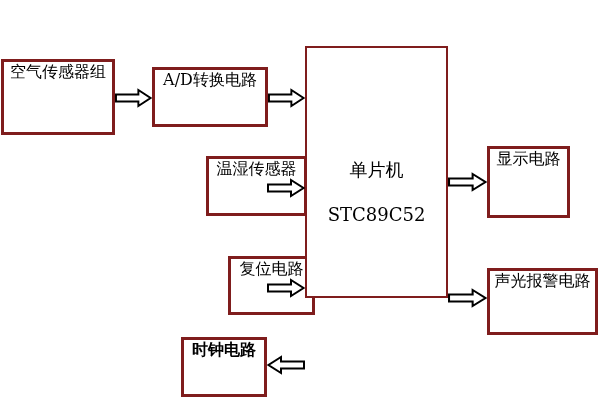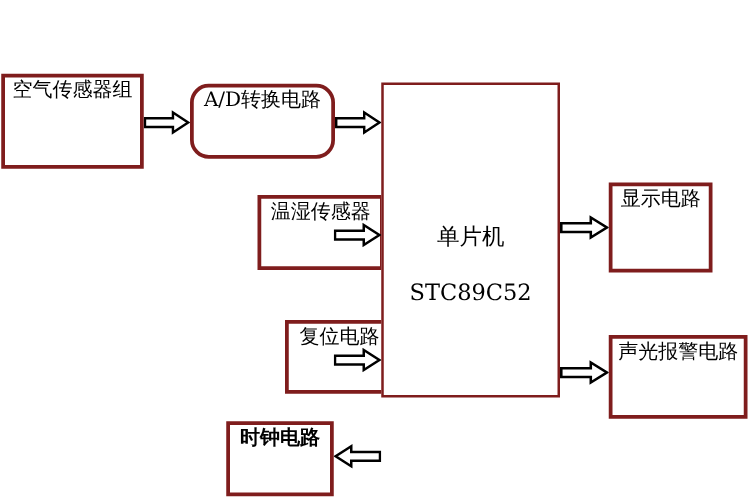--- a/index.html
+++ b/index.html
@@ -22,31 +22,30 @@
     border: 3px solid #7f1d1d;
     background: #ffffff;
     display: flex;
     align-items: flex-start;
     justify-content: center;
     font-size: 16px;
     text-align: center;
     white-space: nowrap;
   }
   .b-air      { left: 1px;   top: 59px;  width: 114px; height: 76px; }
-  .b-ad       { left: 152px; top: 67px;  width: 116px; height: 60px; border-radius: 15px; }
+  .b-ad       { left: 152px; top: 67px;  width: 116px; height: 60px; }
   .b-th       { left: 166px; top: 156px; width: 101px; height: 60px; margin-left: 40px; }
   .b-reset    { left: 180px; top: 256px; width: 87px;  height: 59px; margin-left: 48px; }
   .b-clock    { left: 181px; top: 337px; width: 86px;  height: 60px; font-weight: bold; }
   .b-display  { left: 487px; top: 146px; width: 83px;  height: 72px; }
   .b-alarm    { left: 487px; top: 268px; width: 111px; height: 67px; }
   .b-mcu {
     left: 305px; top: 46px; width: 143px; height: 252px;
     border-width: 2px;
     display: block;
-    margin-top: 20px;
   }
   .mcu-text {
     padding-top: 99px;
     line-height: 45px;
     font-size: 18px;
     text-align: center;
   }
   .arrow {
     position: absolute;
     height: 20px;

